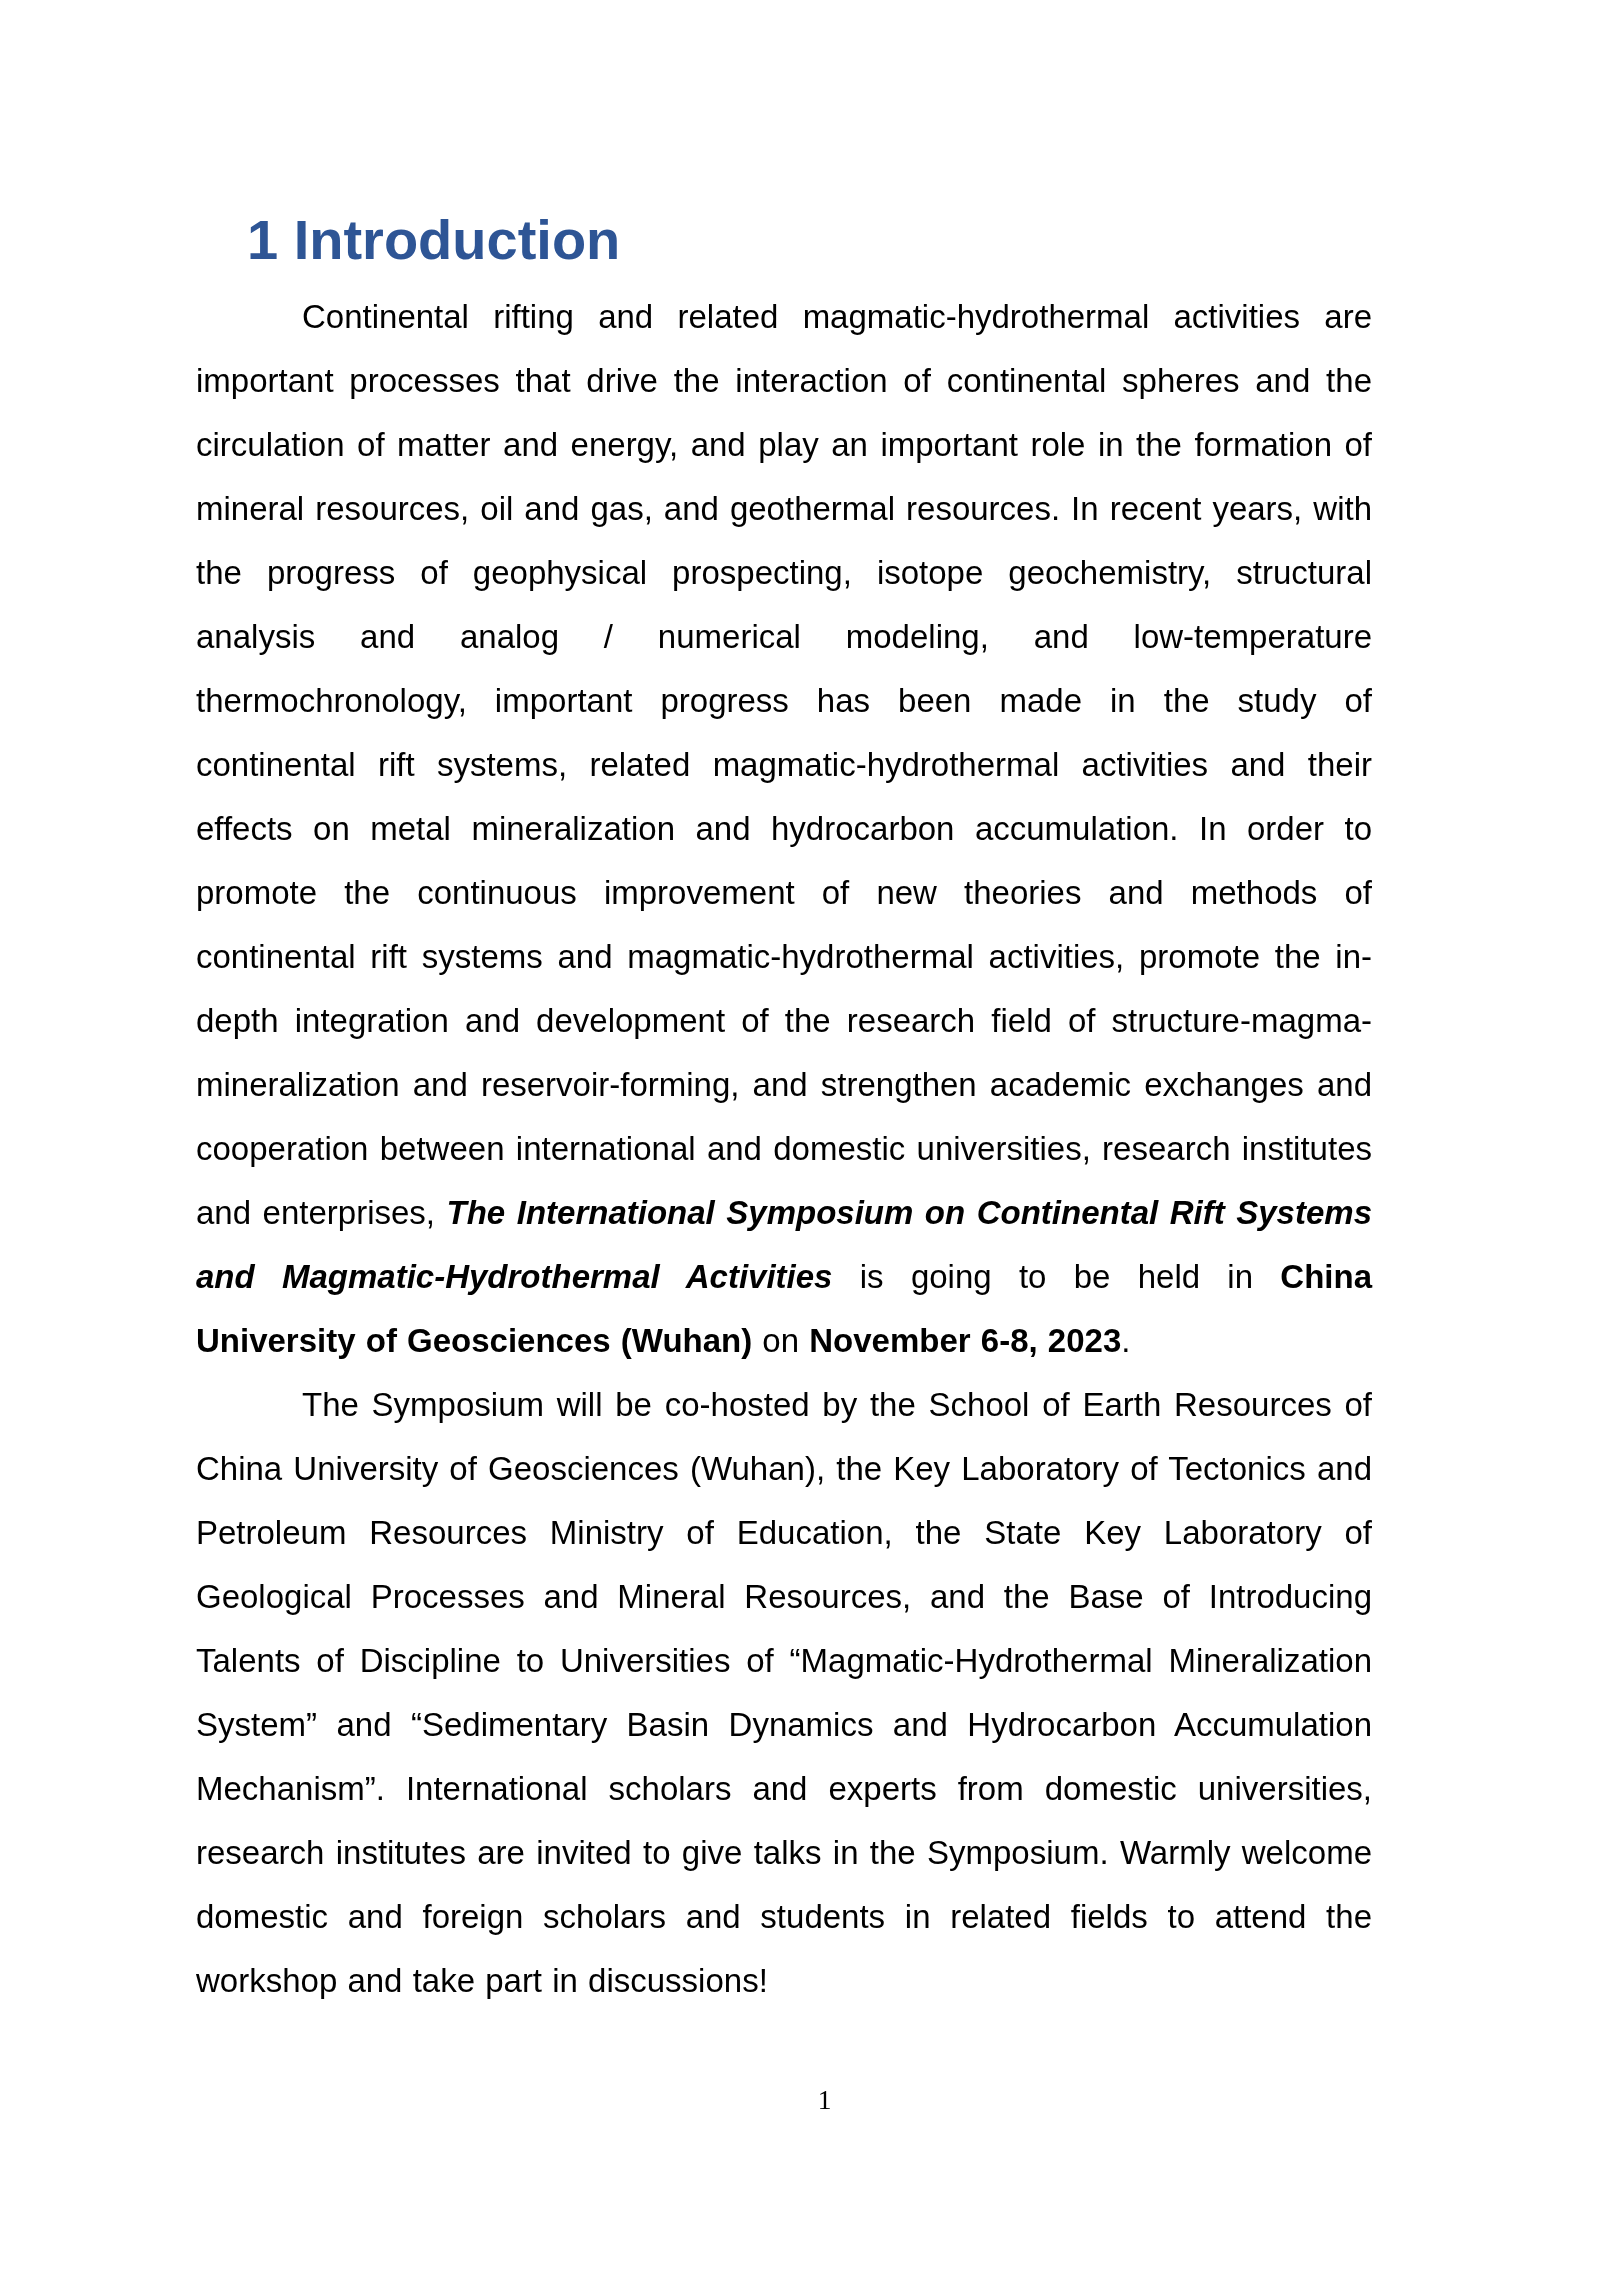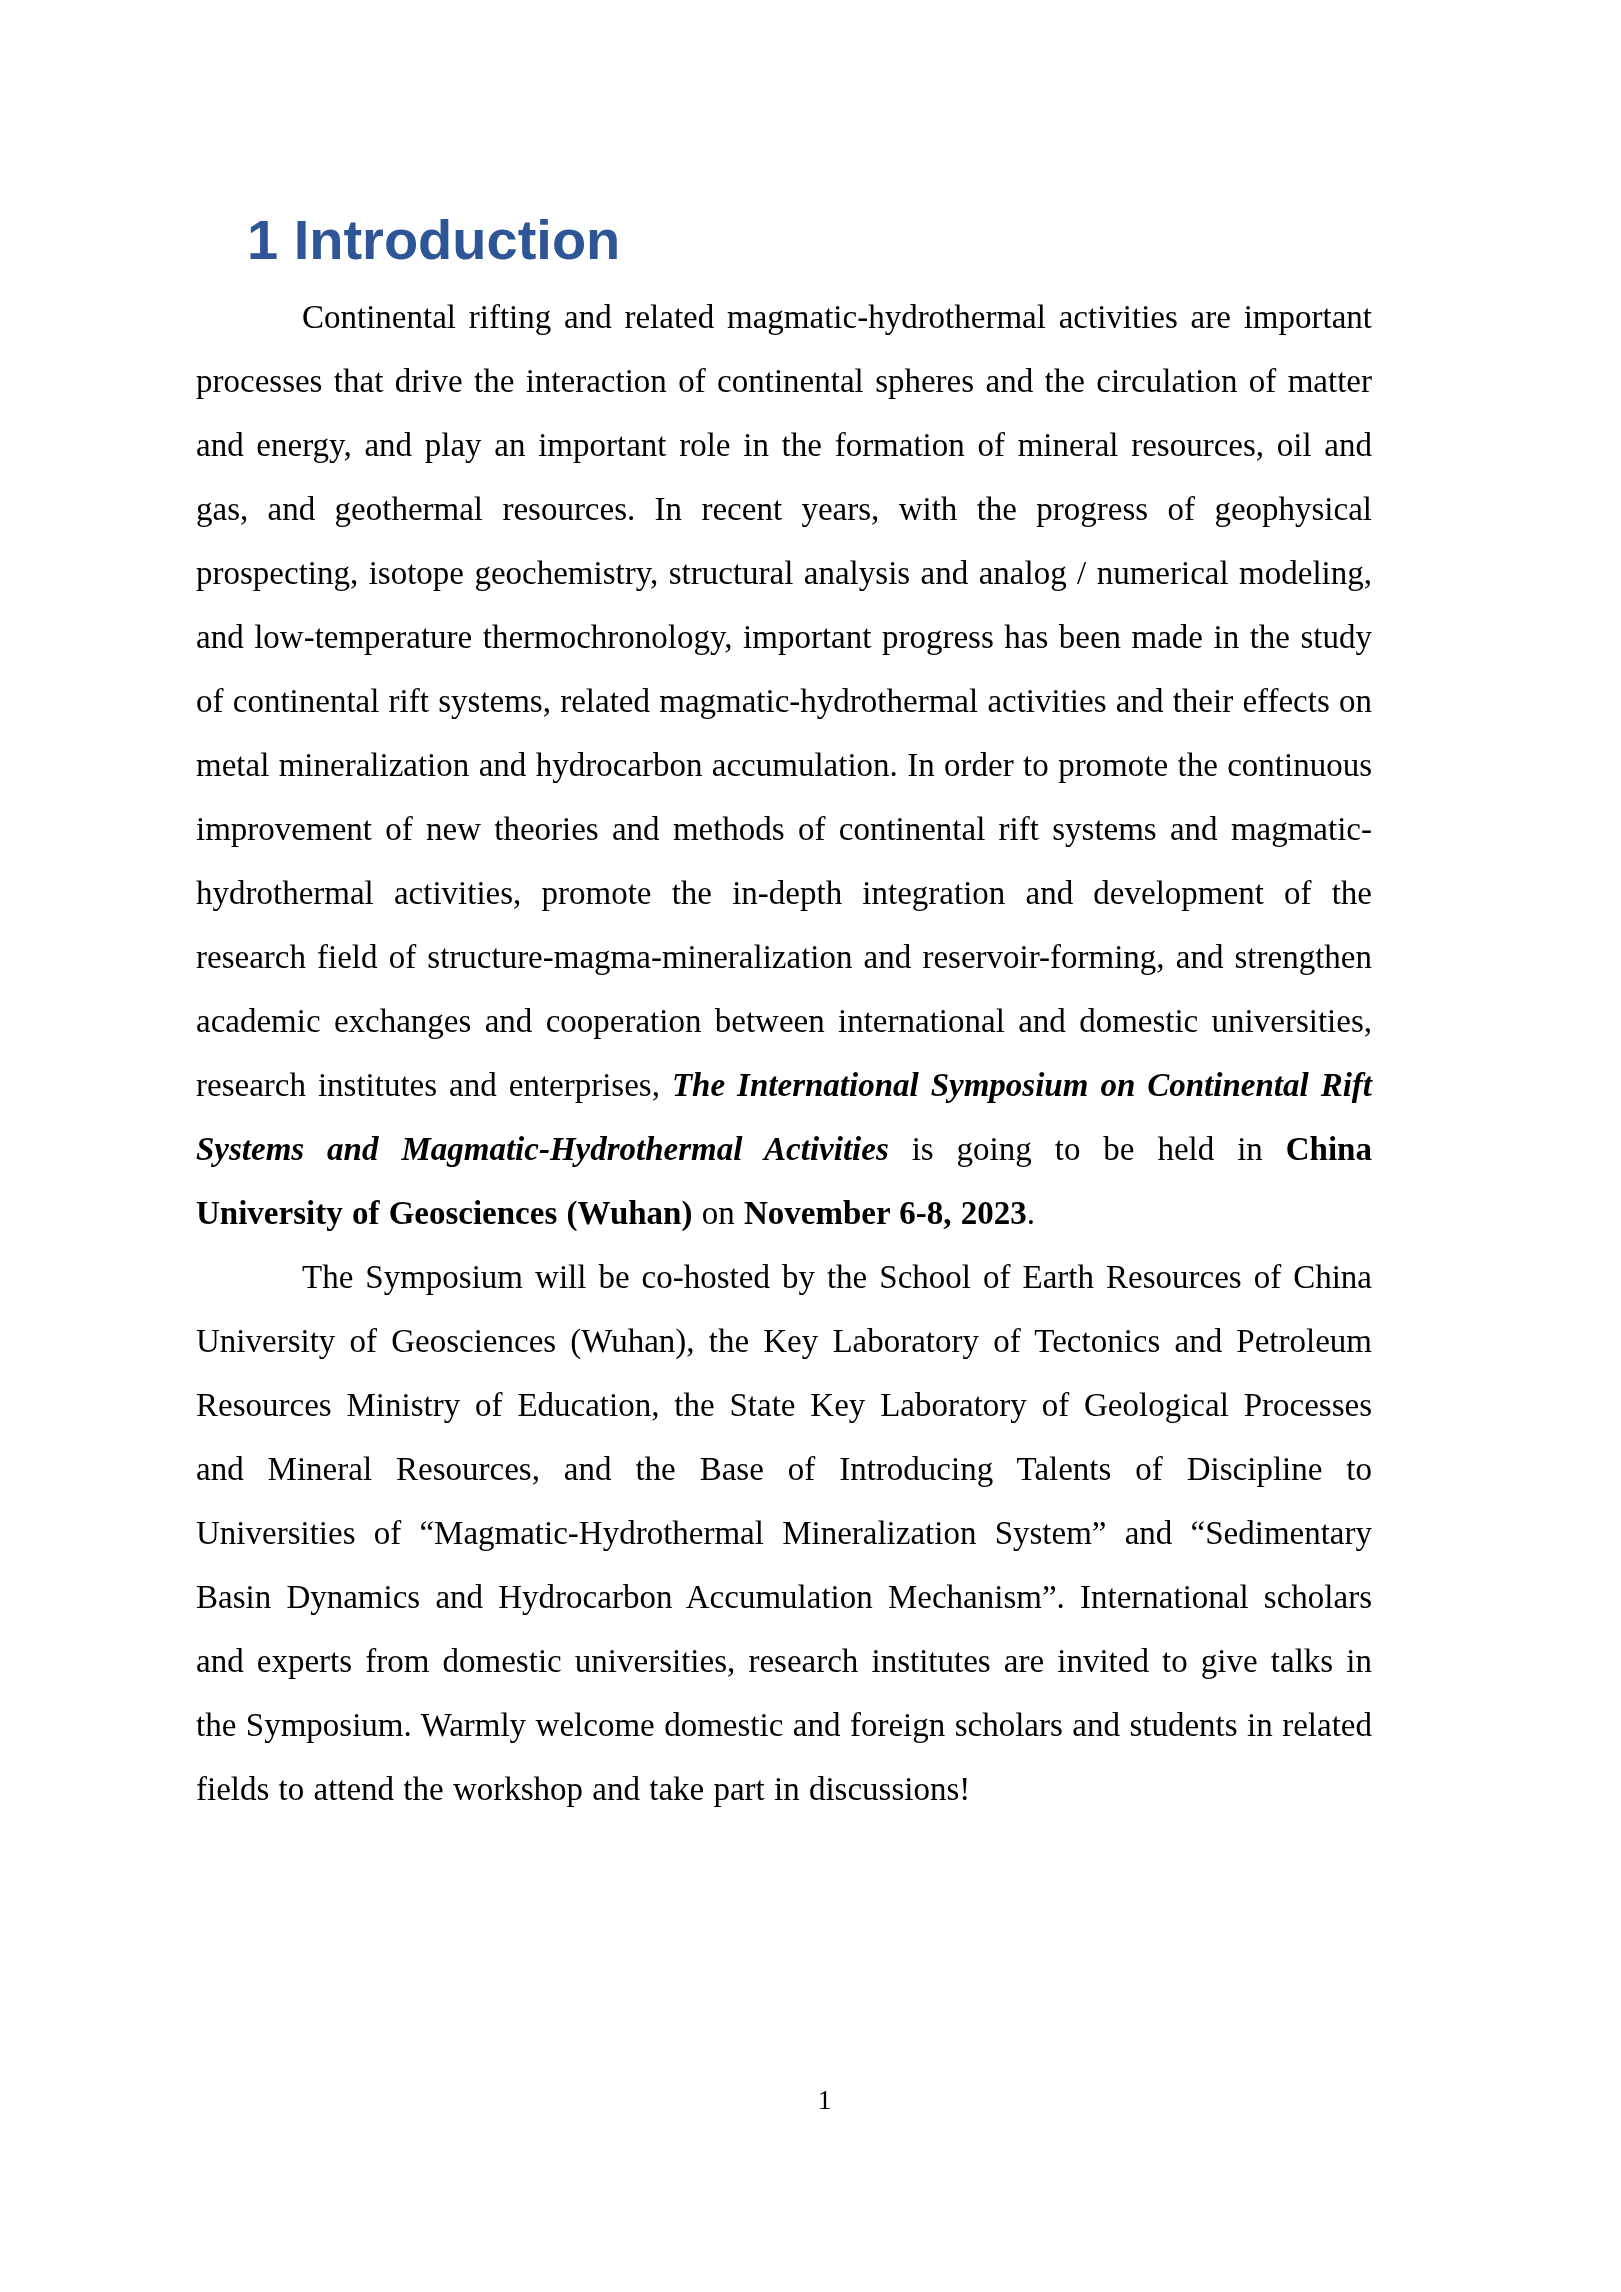--- a/index.html
+++ b/index.html
@@ -32,21 +32,20 @@
     letter-spacing: 0px;
   }
   p.body-para {
     margin: 0;
     font-size: 33px;
     line-height: 64px;
     text-align: justify;
     text-justify: inter-word;
     text-indent: 106px;
     word-spacing: 1px;
-    font-family: Liberation Serif, serif;
   }
   .bi {
     font-weight: bold;
     font-style: italic;
   }
   .b {
     font-weight: bold;
   }
   .page-number {
     position: absolute;

